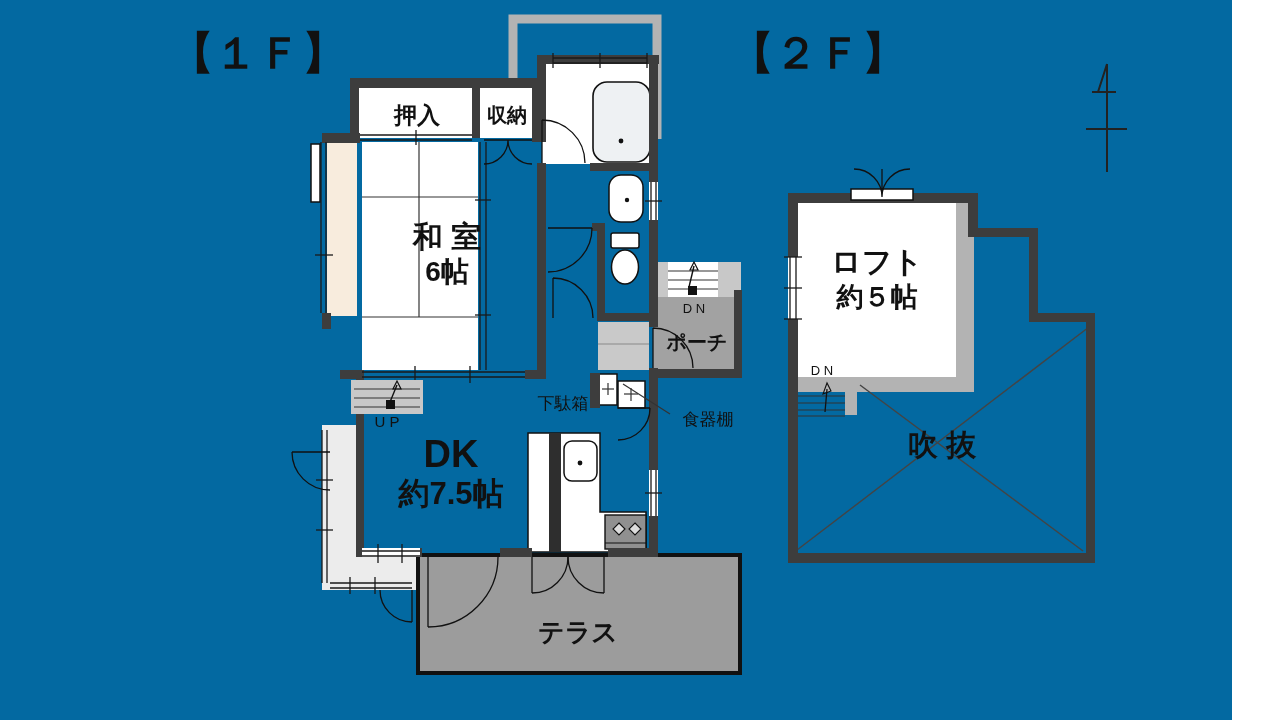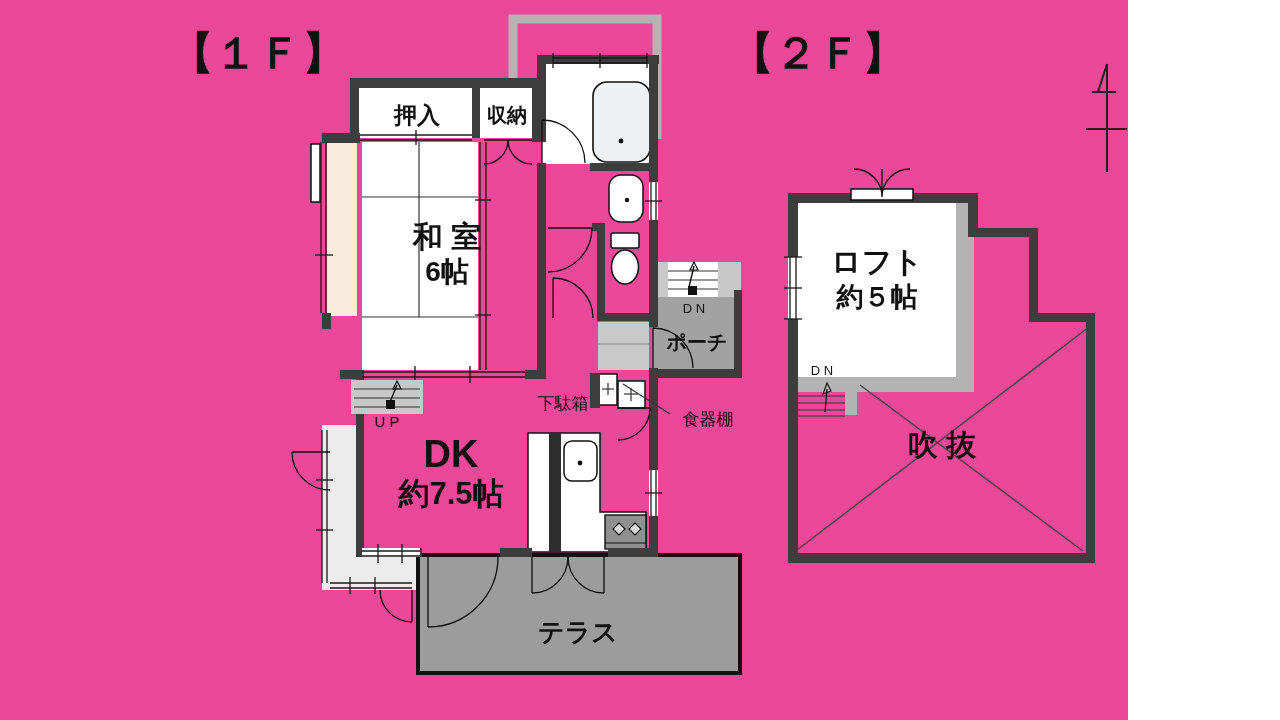--- a/index.html
+++ b/index.html
@@ -1,16 +1,16 @@
 <!DOCTYPE html>
 <html><head>
 <meta charset="utf-8">
 <style>
   html,body{margin:0;padding:0;background:#fff;}
-  .stage{position:relative;width:1128px;height:720px;background:#ec4899;overflow:hidden;
+  .stage{position:relative;width:1232px;height:720px;background:#0369a1;overflow:hidden;
          font-family:"Liberation Sans","DejaVu Sans",sans-serif;}
   svg{display:block}
   .w{fill:#3d3d3d;stroke:none}
   .thin{stroke:#1a1a1a;stroke-width:1.3;fill:none}
   .thin2{stroke:#333;stroke-width:1.2;fill:none}
   .fix{fill:#ffffff;stroke:#111;stroke-width:1.5}
   .door{stroke:#111;stroke-width:1.3;fill:none}
   .lbl{fill:#111;font-weight:bold}
   .lbl-s{fill:#111;font-weight:normal}
   text{font-family:"Liberation Sans","DejaVu Sans",sans-serif}

